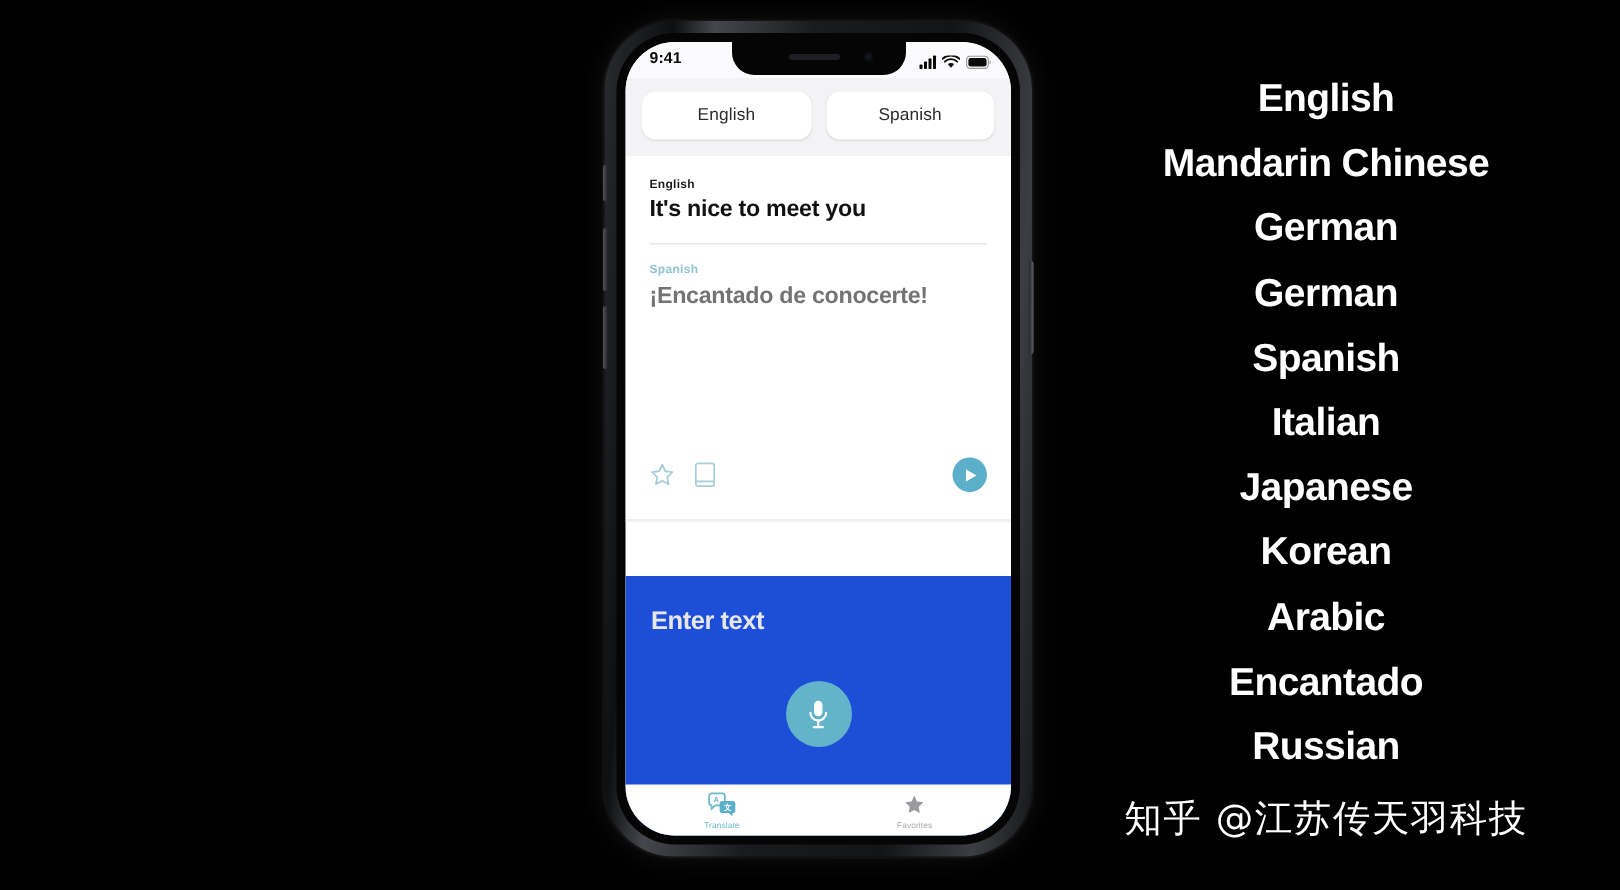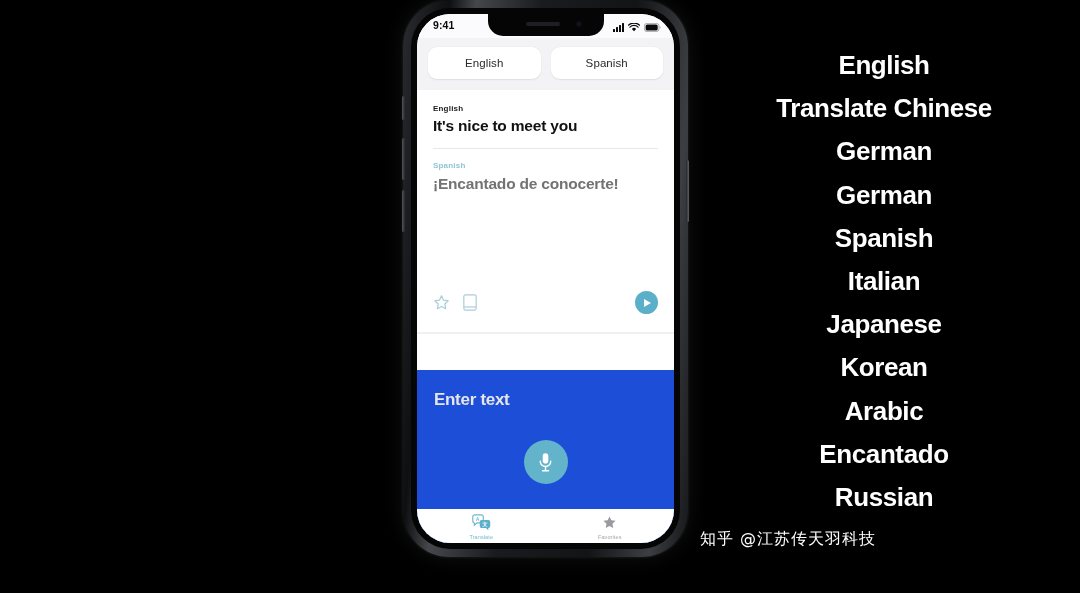--- a/index.html
+++ b/index.html
@@ -6,21 +6,21 @@
   html,body {
     width:1080px; height:593px;
     background:#000;
     font-family:"Liberation Sans", sans-serif;
     overflow:hidden;
   }
   #stage { position:relative; width:1080px; height:593px; background:#000; }
 
   
   #phone-frame{
-    position:absolute; left:403px; top:0;
+    position:absolute; left:403px; top:14px;
     width:285px; height:557px;
     border-radius:46px;
     background:linear-gradient(95deg,#2a2b2f 0%,#0e0f11 14%,#45474c 22%,#1a1b1e 42%,#131416 70%,#3c3e43 88%,#161719 100%);
     box-shadow:0 0 22px rgba(255,255,255,0.07), 0 0 3px rgba(255,255,255,0.12);
   }
   #phone-bezel{
     position:absolute; left:8px; top:8px; right:8px; bottom:8px;
     border-radius:39px; background:#050506;
   }
   #btn-silent{
@@ -172,22 +172,22 @@
     display:flex; flex-direction:column; align-items:center;
   }
   .language-item{
     color:#ffffff; font-size:26px; font-weight:bold;
     line-height:1; margin-bottom:17.2px; letter-spacing:-.4px;
     white-space:nowrap;
   }
 
   #watermark{
     position:absolute; left:700px; top:529px; width:368px;
-    text-align:left; color:#ffffff;
-    font-size:16px; letter-spacing:1px;
+    text-align:center; color:#ffffff;
+    font-size:25px; letter-spacing:1px;
     font-family:"DejaVu Sans", sans-serif;
   }
 </style>
 </head>
 <body>
 
 <div id="stage">
 
   <div id="phone-frame">
 
@@ -295,21 +295,21 @@
         </div>
 
         <div id="home-indicator"></div>
       </div>
 
     </div>
   </div>
 
   <div id="language-list">
     <div class="language-item">English</div>
-    <div class="language-item">Translate Chinese</div>
+    <div class="language-item">Mandarin Chinese</div>
     <div class="language-item">German</div>
     <div class="language-item">German</div>
     <div class="language-item">Spanish</div>
     <div class="language-item">Italian</div>
     <div class="language-item">Japanese</div>
     <div class="language-item">Korean</div>
     <div class="language-item">Arabic</div>
     <div class="language-item">Encantado</div>
     <div class="language-item">Russian</div>
   </div>

